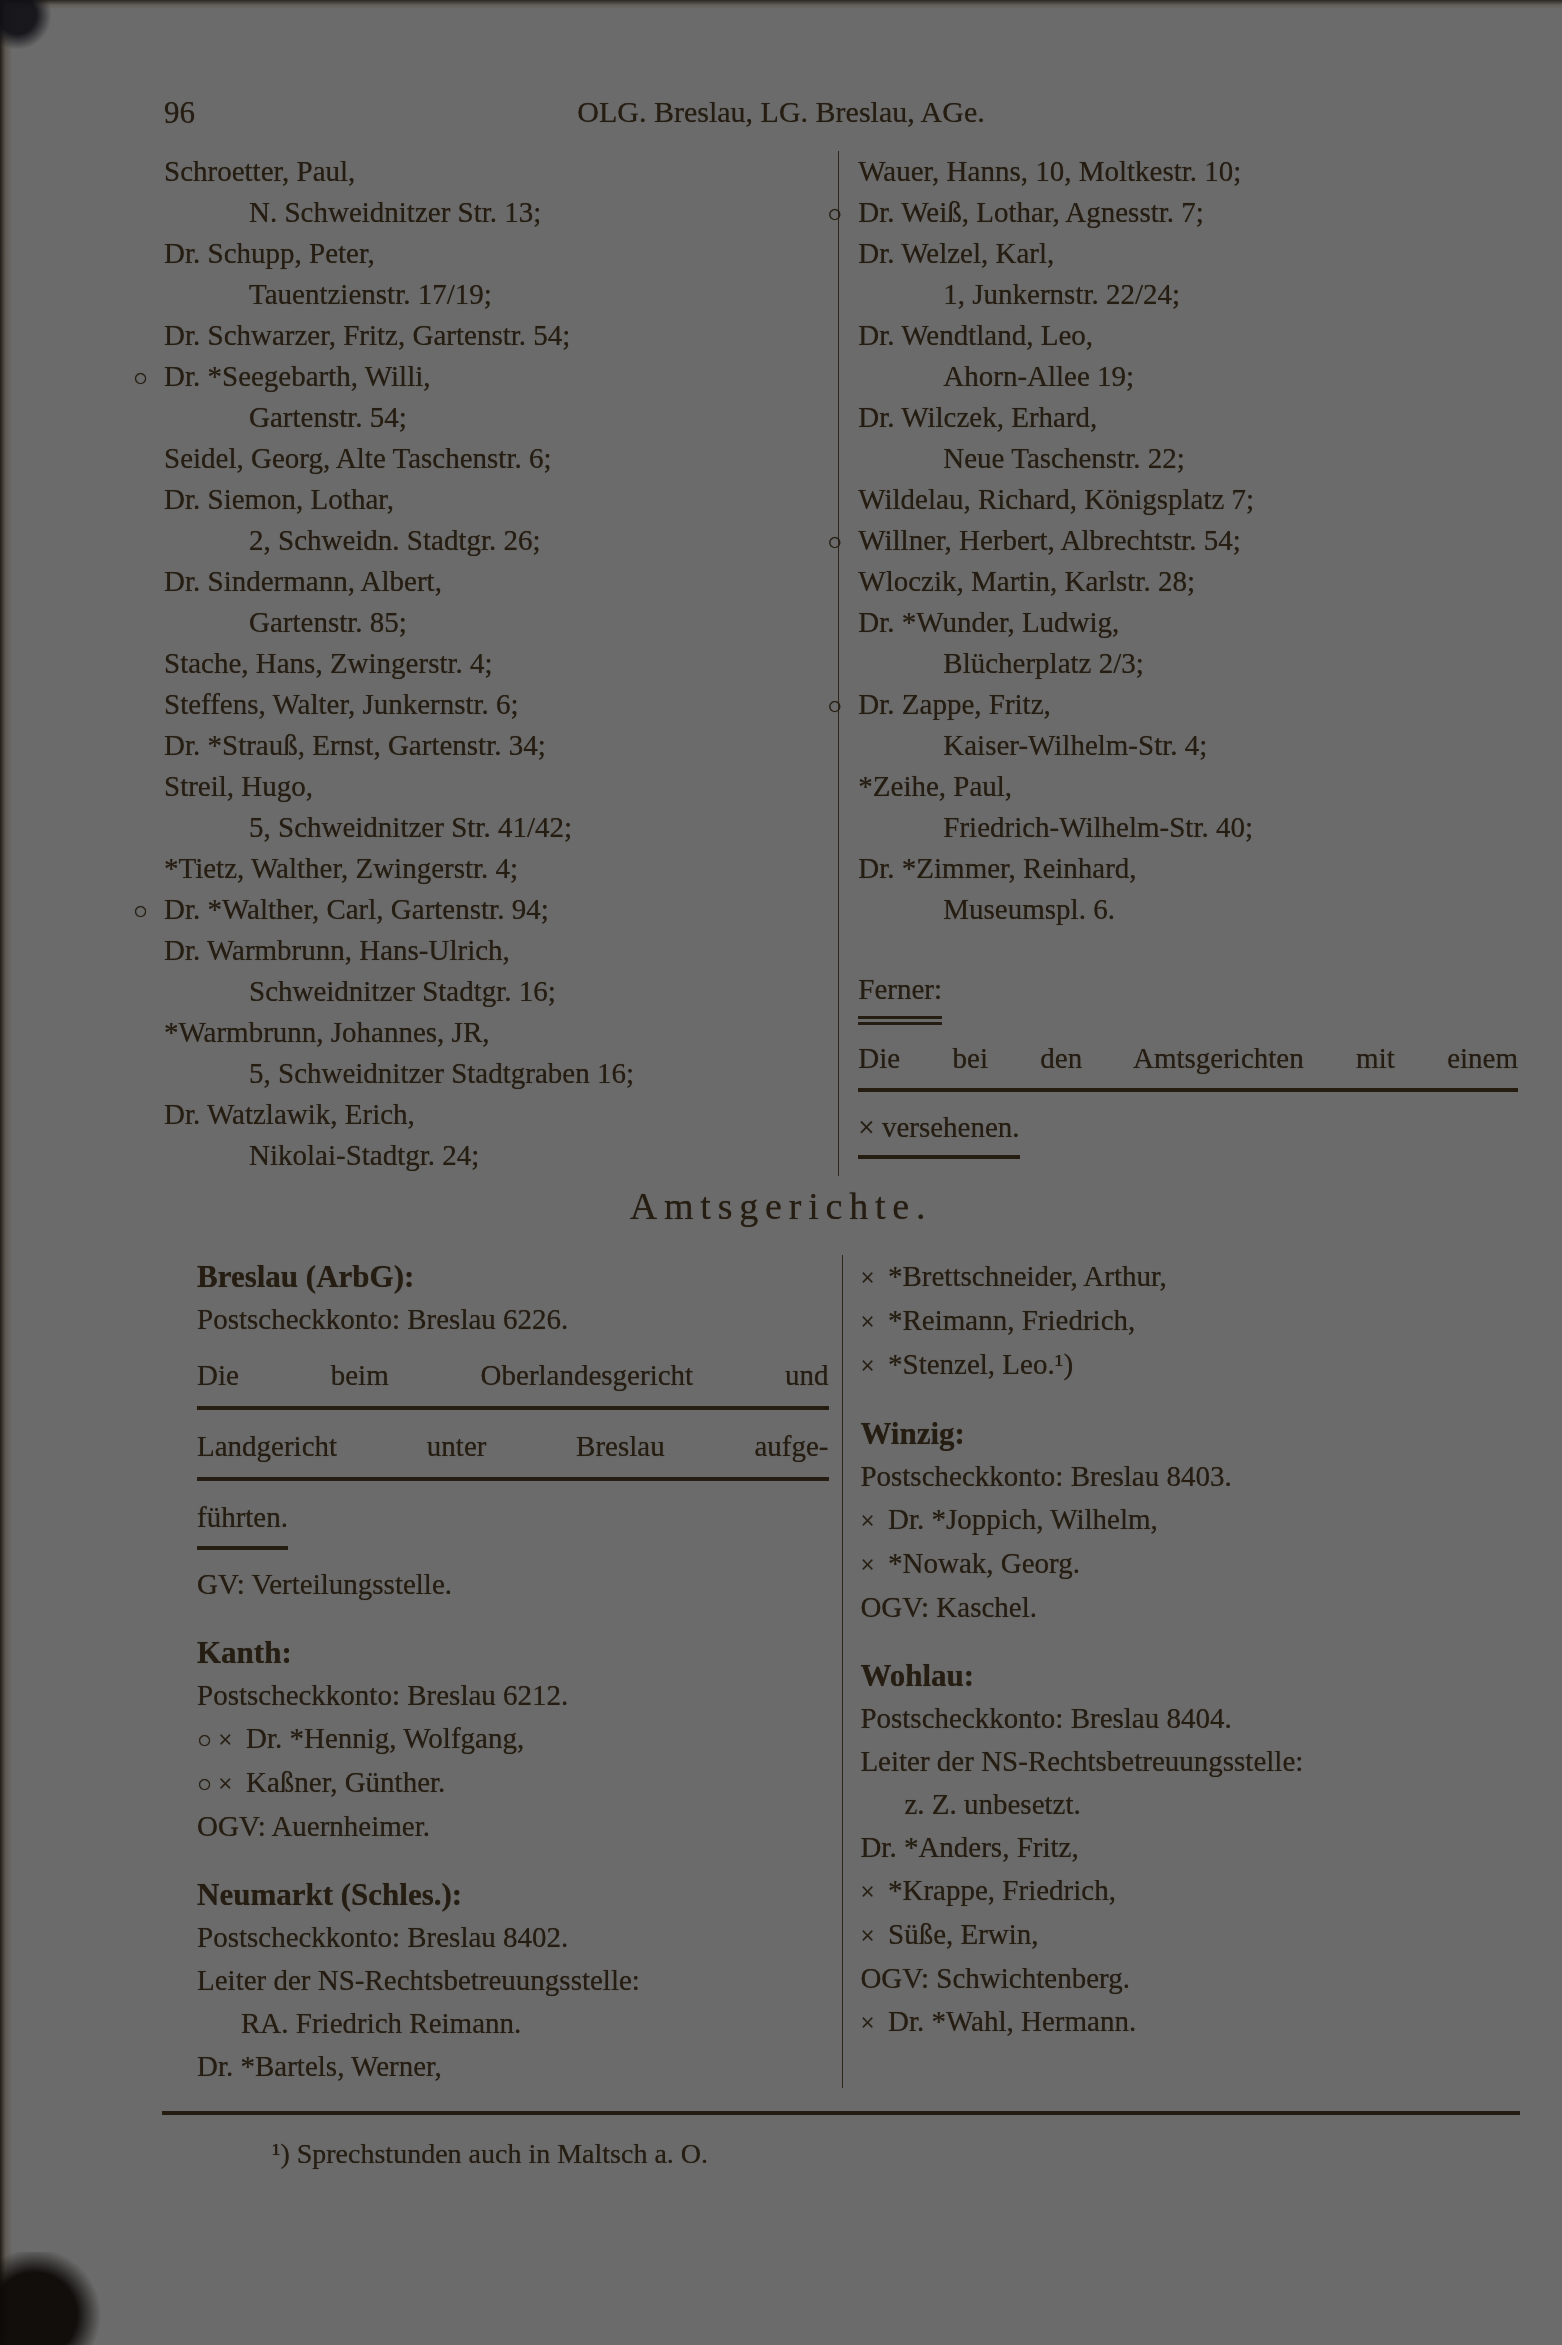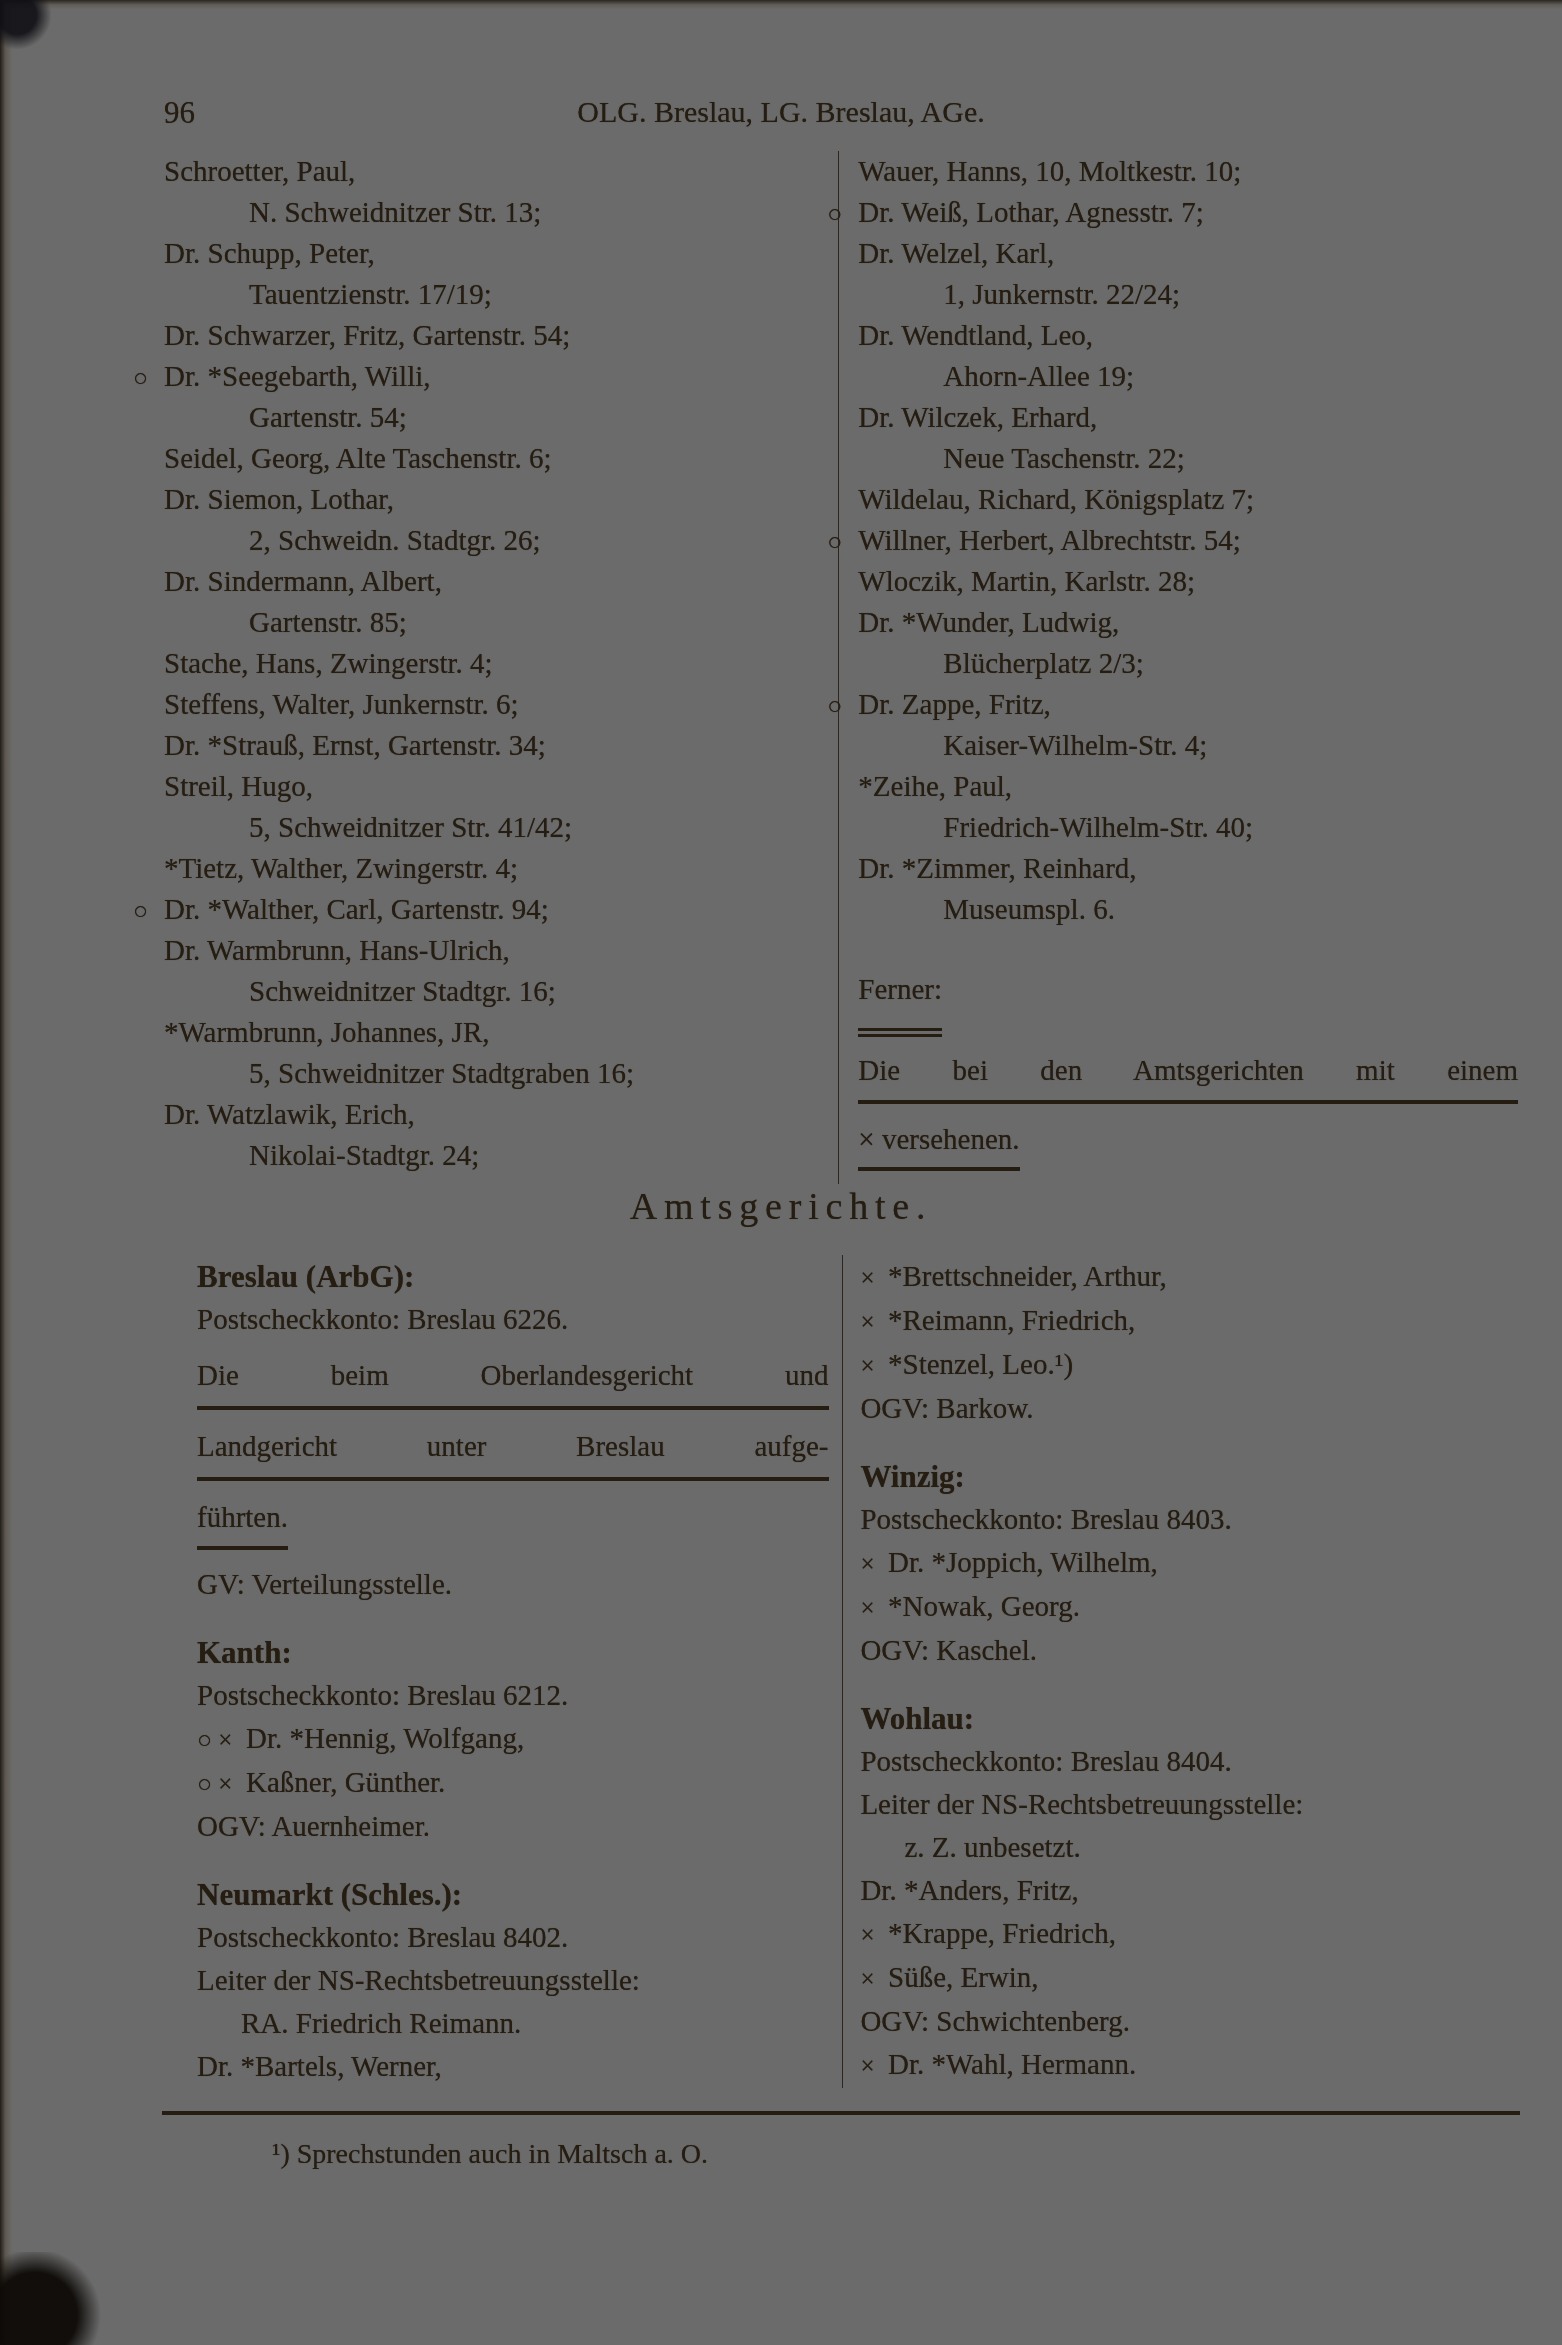--- a/index.html
+++ b/index.html
@@ -40,21 +40,21 @@
   .top-cols .line { line-height:41px; }
   .bottom-cols .line { line-height:43px; }
   .line-text { white-space:nowrap; }
   .line-marker { display:inline-block; margin-right:13.5px; font-size:25px; }
   .hang > .line-marker { position:absolute; left:-31px; top:1px; margin:0; }
   .indent { padding-left:85px; }
   .bottom-cols .indent { padding-left:44px; }
   .heading { font-weight:bold; font-size:31px; }
   .top-cols .gap { margin-top:39px; }
   .bottom-cols .gap { margin-top:25px; }
-  .u-double > .line-text { display:inline-block; border-bottom:9.7px double var(--ink); padding-bottom:18px; }
+  .u-double > .line-text { display:inline-block; border-bottom:9.7px double var(--ink); padding-bottom:6px; }
   .u-full { margin-bottom:15.4px;margin-top:13px; }
   .u-full > .line-text { display:block; border-bottom:4.8px solid var(--ink); padding-bottom:8.7px; white-space:nowrap; }
   .u-text > .line-text { display:inline-block; border-bottom:4.8px solid var(--ink); padding-bottom:6.8px; }
   .u-text { margin-bottom:13.5px; }
   .justify > .line-text { display:block; white-space:normal; text-align:justify; text-align-last:justify; }
   
   .amts-heading { position:absolute; top:1184px; left:0; width:100%; text-align:center;
                   font-size:38px; letter-spacing:6.8px; }
   
   .footnote-rule { position:absolute; left:162px; top:2111px; width:1358px; height:3.9px; background:var(--ink); }
@@ -150,21 +150,20 @@
         <div class="line heading gap"><span class="line-text">Neumarkt (Schles.):</span></div>
         <div class="line"><span class="line-text">Postscheckkonto: Breslau 8402.</span></div>
         <div class="line"><span class="line-text">Leiter der NS-Rechtsbetreuungsstelle:</span></div>
         <div class="line indent"><span class="line-text">RA. Friedrich Reimann.</span></div>
         <div class="line"><span class="line-text">Dr. *Bartels, Werner,</span></div>
       </div>
     <div class="col col-divider">
         <div class="line"><span class="line-marker">×</span><span class="line-text">*Brettschneider, Arthur,</span></div>
         <div class="line"><span class="line-marker">×</span><span class="line-text">*Reimann, Friedrich,</span></div>
         <div class="line"><span class="line-marker">×</span><span class="line-text">*Stenzel, Leo.¹)</span></div>
-        <div class="line"><span class="line-text">OGV: Barkow.</span></div>
         <div class="line heading gap"><span class="line-text">Winzig:</span></div>
         <div class="line"><span class="line-text">Postscheckkonto: Breslau 8403.</span></div>
         <div class="line"><span class="line-marker">×</span><span class="line-text">Dr. *Joppich, Wilhelm,</span></div>
         <div class="line"><span class="line-marker">×</span><span class="line-text">*Nowak, Georg.</span></div>
         <div class="line"><span class="line-text">OGV: Kaschel.</span></div>
         <div class="line heading gap"><span class="line-text">Wohlau:</span></div>
         <div class="line"><span class="line-text">Postscheckkonto: Breslau 8404.</span></div>
         <div class="line"><span class="line-text">Leiter der NS-Rechtsbetreuungsstelle:</span></div>
         <div class="line indent"><span class="line-text">z. Z. unbesetzt.</span></div>
         <div class="line"><span class="line-text">Dr. *Anders, Fritz,</span></div>

